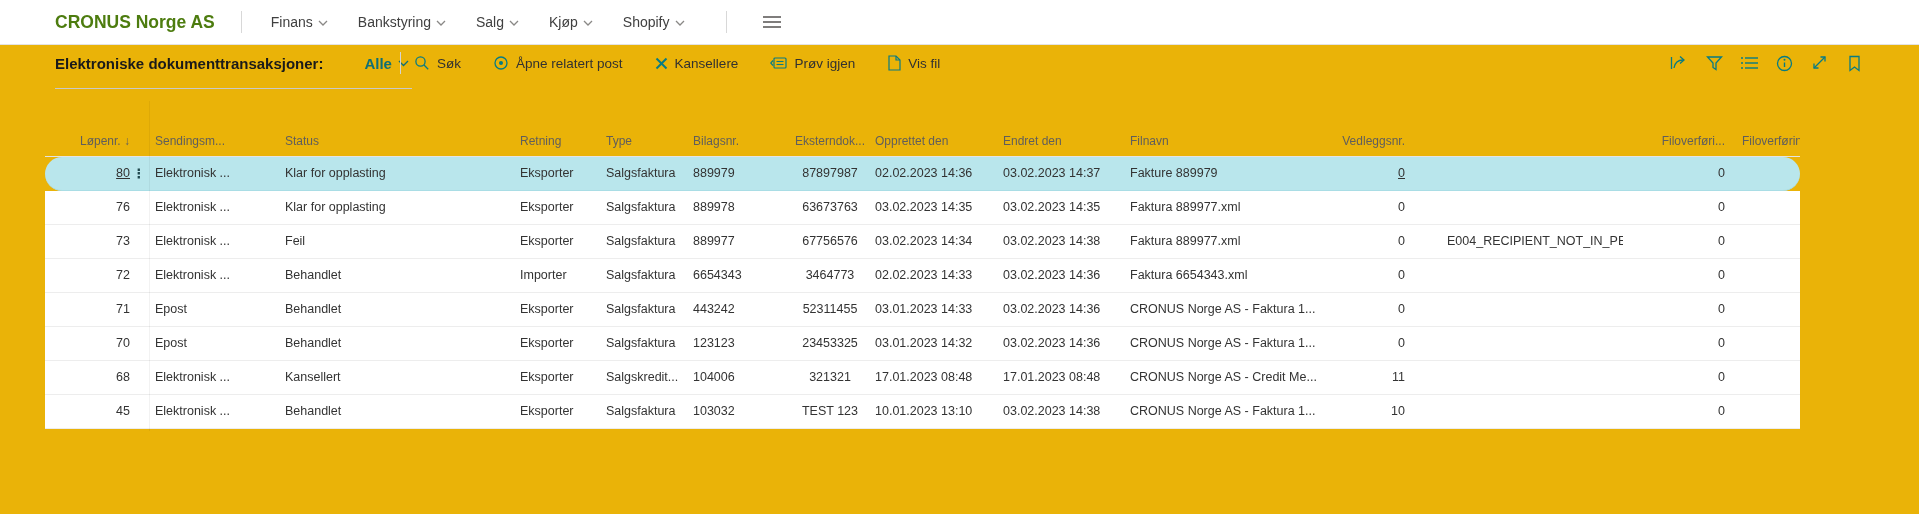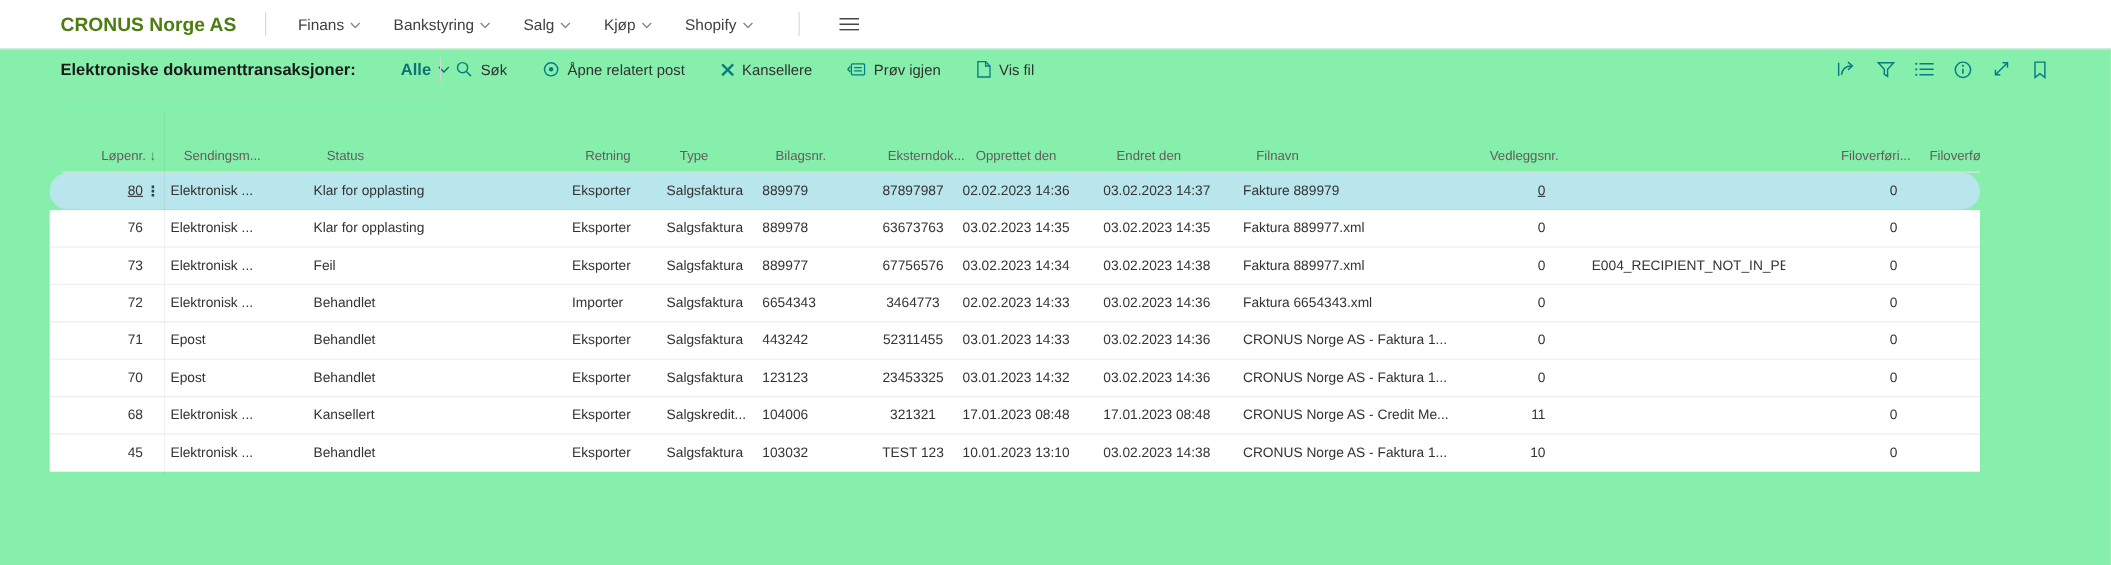--- a/index.html
+++ b/index.html
@@ -20,41 +20,41 @@
   .nav-item {
     display: flex; align-items: center; gap: 5px;
     padding: 0 15px; height: 44px; cursor: pointer;
     font-size: 14px; color: #404040; white-space: nowrap;
   }
   .nav-item svg { margin-top: 2px; }
   .hamburger { margin-left: 16px; padding: 4px 6px; cursor: pointer; display: flex; }
   
   .content {
     position: absolute; top: 44px; left: 0; width: 1919px; height: 470px;
-    background: #86efac; border-top: 1px solid #e3e3e3;
+    background: #eab308; border-top: 1px solid #e3e3e3;
   }
   .abar { position: absolute; top: 4px; left: 0; width: 1919px; height: 28px; }
   .caption-wrap { position: absolute; left: 55px; top: 0; height: 28px; display: flex; align-items: center; gap: 10px; }
   .caption { font-size: 15px; font-weight: 700; color: #1a1a1a; white-space: nowrap; }
   .view-pill { display: flex; align-items: center; gap: 6px; cursor: pointer; }
   .view-label { font-size: 15px; font-weight: 600; color: #0e6f76; margin-left: 31px; }
   .view-underline { position: absolute; top: 43px; left: 55px; width: 357px; height: 1px; background: #c9c9c9; }
   .abar-divider { position: absolute; left: 400px; top: 3px; width: 1px; height: 22px; background: #d4d4d4; }
   .actions { position: absolute; left: 412px; top: 0; height: 28px; display: flex; align-items: center; gap: 28px; }
   .action-btn {
     display: flex; align-items: center; gap: 7px; cursor: pointer;
     font-size: 13.5px; color: #323130; white-space: nowrap; background: none; border: none;
     font-family: inherit; height: 28px; padding: 0 2px;
   }
   .right-icons { position: absolute; left: 1668px; top: 0; height: 28px; display: flex; align-items: center; gap: 13px; }
   .icon-btn { width: 22px; height: 24px; display: flex; align-items: center; justify-content: center; cursor: pointer; background: none; border: none; }
   
   .grid { position: absolute; left: 45px; top: 56px; width: 1755px; height: 330px; overflow: hidden; }
   .freeze-line { position: absolute; left: 104px; top: 0; width: 1px; height: 330px; background: rgba(0,0,0,0.05); z-index: 5; pointer-events: none; }
-  .ghead { position: absolute; top: 25px; left: 12px; width: 1755px; height: 31px; border-bottom: 1px solid #e4e4e4; }
+  .ghead { position: absolute; top: 25px; left: 0; width: 1755px; height: 31px; border-bottom: 1px solid #e4e4e4; }
   .hcell {
     position: absolute; top: 0; height: 30px; line-height: 30px;
     font-size: 12px; color: #605e5c; white-space: nowrap; overflow: hidden; cursor: pointer;
   }
   .gbody { position: absolute; top: 56px; left: 0; width: 1755px; }
   .grow { position: relative; height: 34px; background: #ffffff; border-bottom: 1px solid #ededed; cursor: pointer; }
   .grow.selected { background: #b9e6ec; border-bottom-color: #a9dde5; border-radius: 17px; }
   .cell {
     position: absolute; top: 0; height: 33px; line-height: 33px;
     font-size: 12.5px; color: #333; white-space: nowrap; overflow: hidden;

